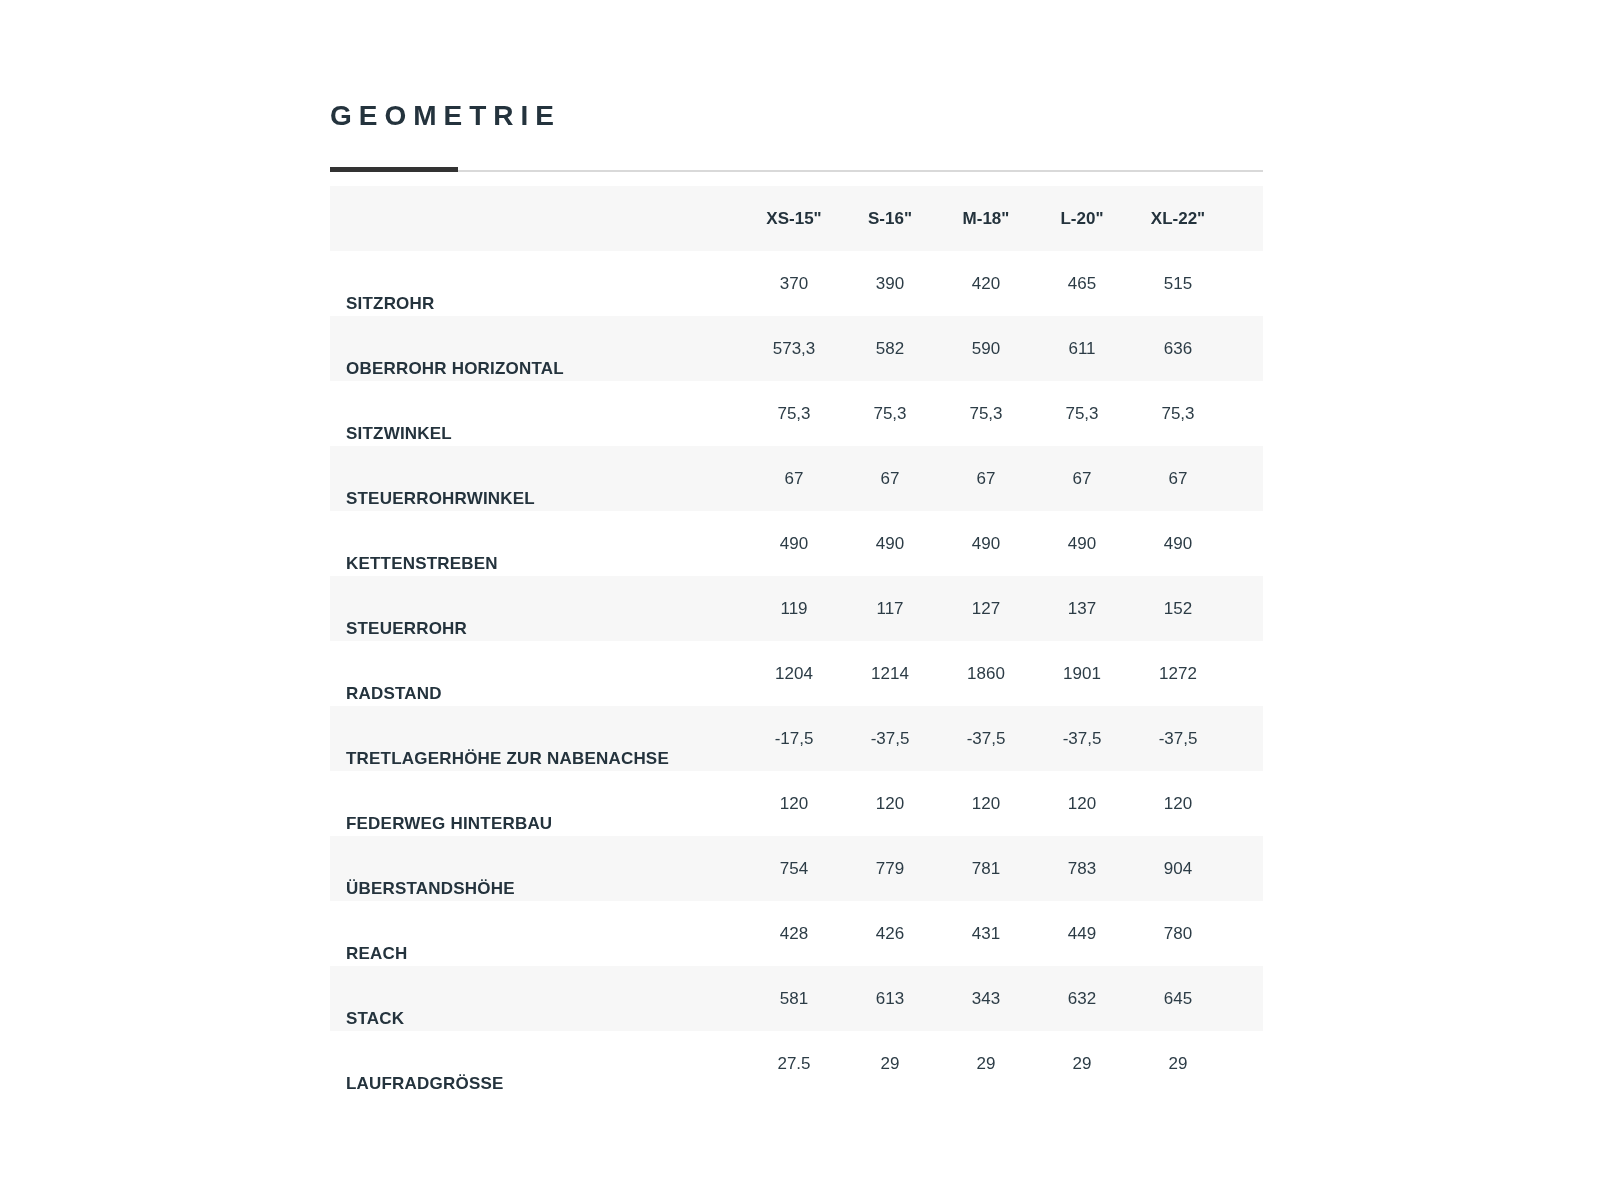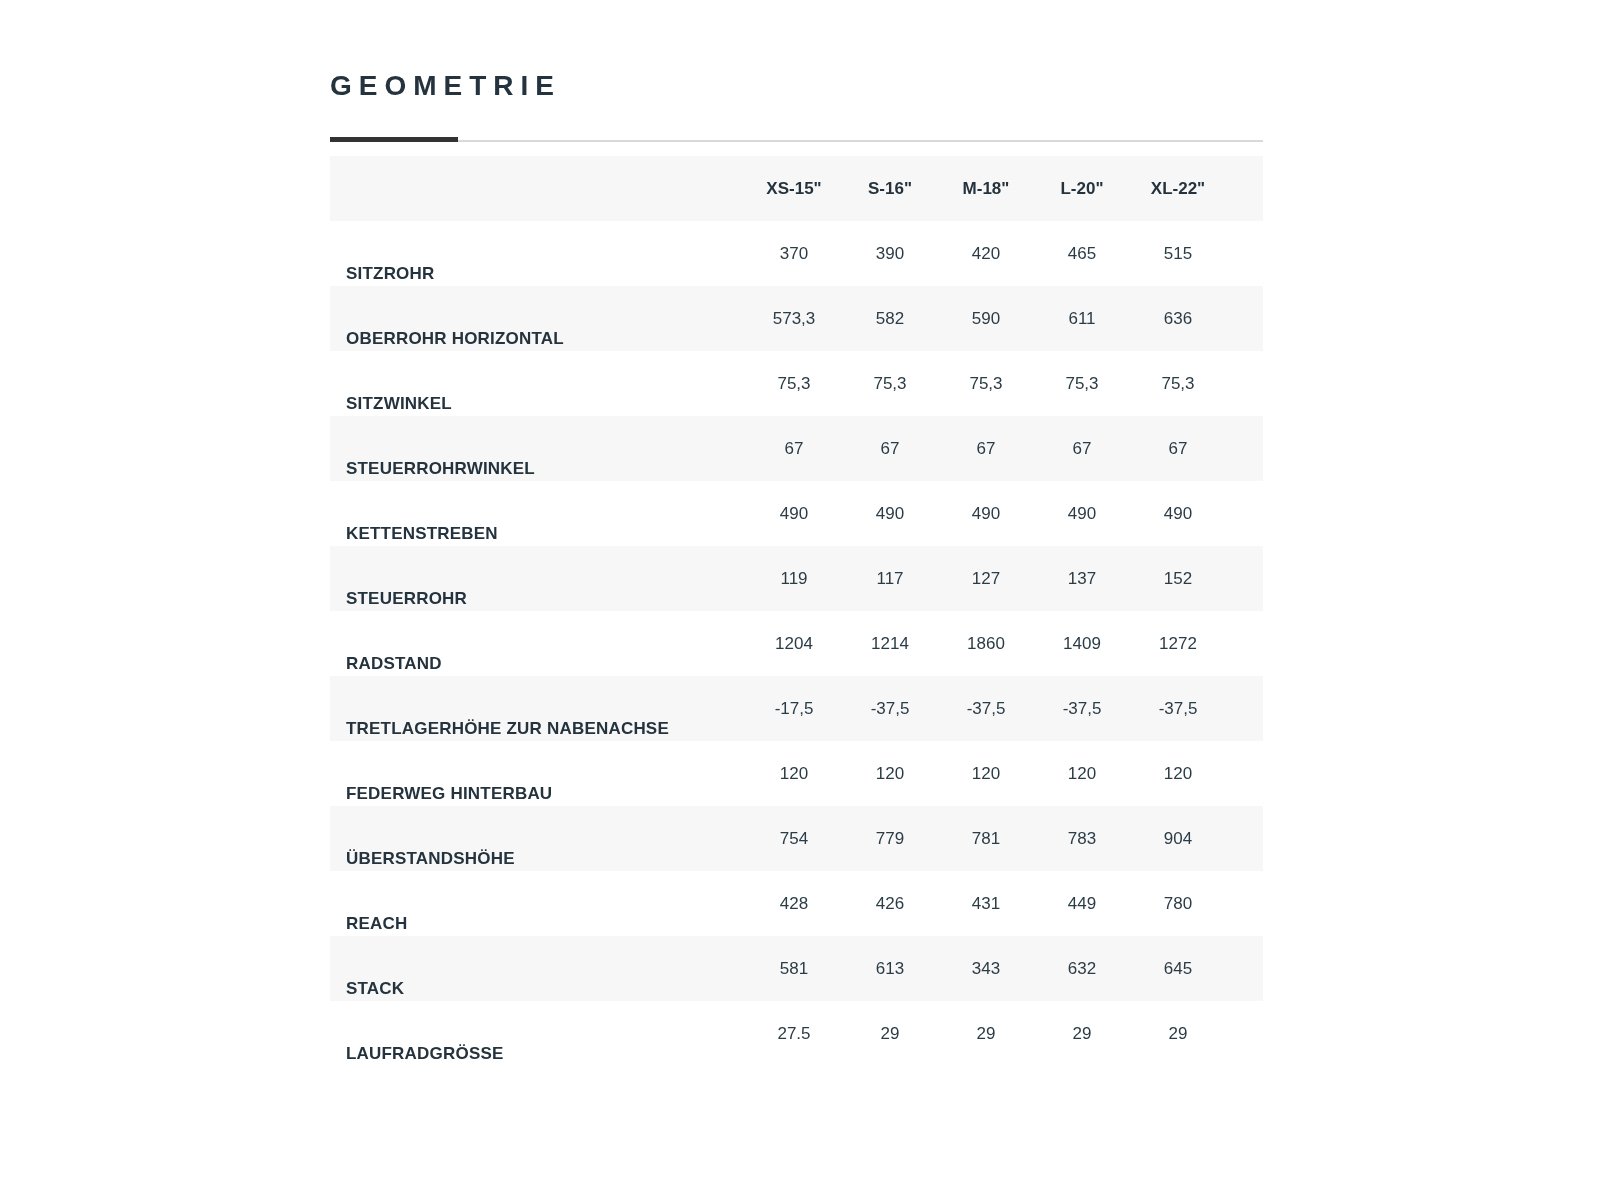--- a/index.html
+++ b/index.html
@@ -16,21 +16,21 @@
     overflow: hidden;
   }
   .content {
     position: absolute;
     left: 330px;
     top: 0;
     width: 933px;
   }
   .section-title {
     margin: 0;
-    padding-top: 69px;
+    padding-top: 99px;
     font-size: 28px;
     line-height: 34px;
     font-weight: 700;
     letter-spacing: 7px;
     color: #24333d;
   }
   .divider {
     position: relative;
     margin-top: 34px;
     height: 5px;
@@ -156,21 +156,21 @@
           <div class="cell val">117</div>
           <div class="cell val">127</div>
           <div class="cell val">137</div>
           <div class="cell val">152</div>
         </div>
         <div class="trow">
           <div class="cell label">RADSTAND</div>
           <div class="cell val">1204</div>
           <div class="cell val">1214</div>
           <div class="cell val">1860</div>
-          <div class="cell val">1409</div>
+          <div class="cell val">1901</div>
           <div class="cell val">1272</div>
         </div>
         <div class="trow gray">
           <div class="cell label">TRETLAGERHÖHE ZUR NABENACHSE</div>
           <div class="cell val">-17,5</div>
           <div class="cell val">-37,5</div>
           <div class="cell val">-37,5</div>
           <div class="cell val">-37,5</div>
           <div class="cell val">-37,5</div>
         </div>

